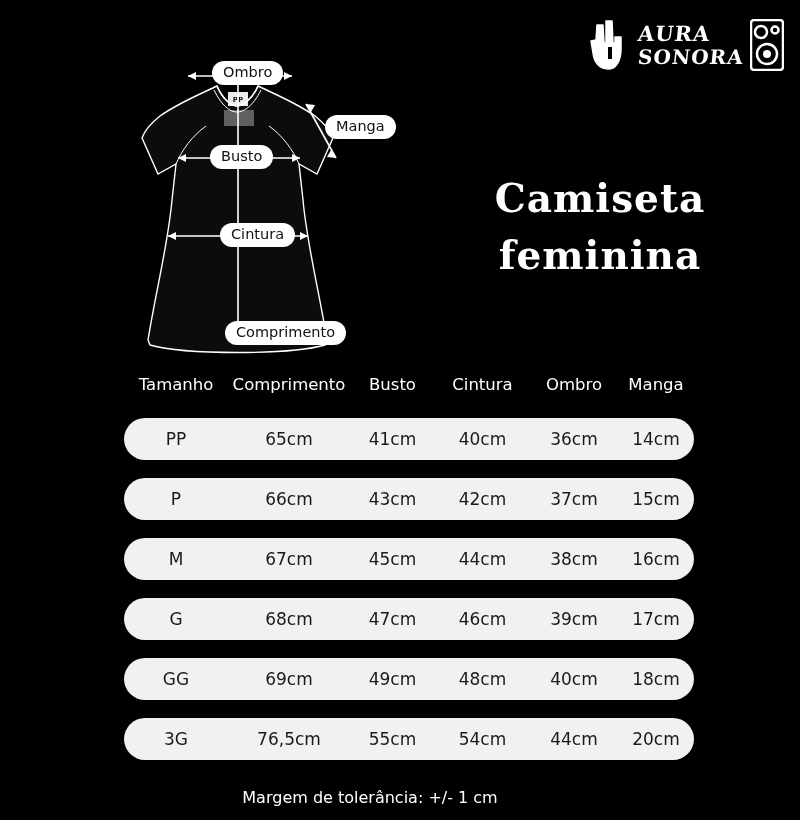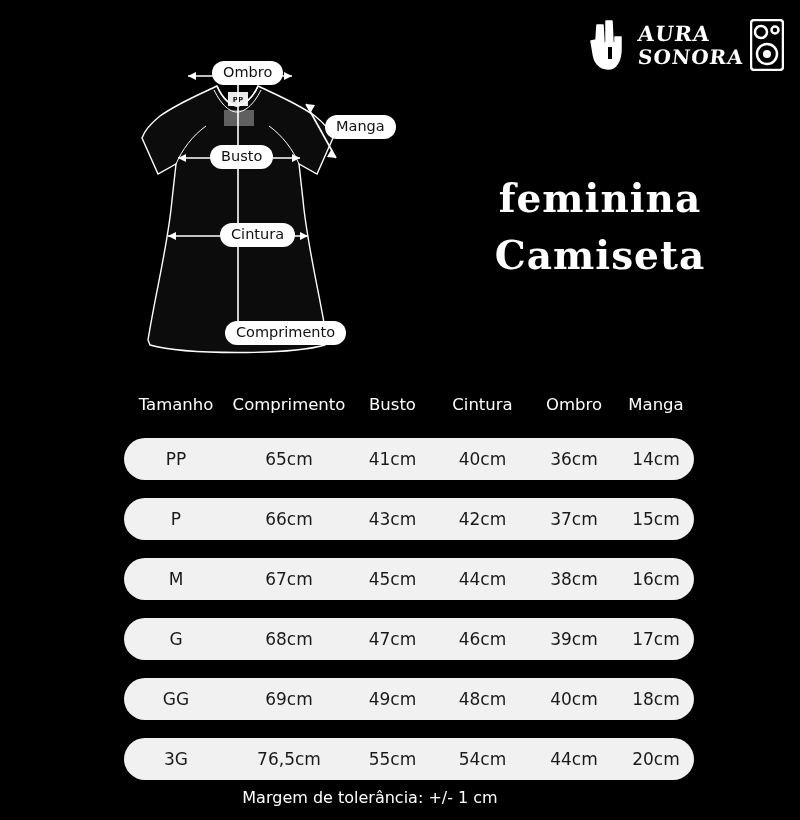--- a/index.html
+++ b/index.html
@@ -94,21 +94,21 @@
     font-size: 39px;
     line-height: 1.45;
     letter-spacing: 1px;
     color: #ffffff;
   }
 
   
   .table {
     position: absolute;
     left: 124px;
-    top: 388px;
+    top: 368px;
     width: 570px;
   }
   .thead {
     display: flex;
     align-items: center;
     height: 32px;
     font-size: 16.5px;
     color: #ffffff;
   }
   .row {
@@ -207,22 +207,22 @@
   </svg>
 
   <div class="dim-label" id="label-ombro">Ombro</div>
   <div class="dim-label" id="label-manga">Manga</div>
   <div class="dim-label" id="label-busto">Busto</div>
   <div class="dim-label" id="label-cintura">Cintura</div>
   <div class="dim-label" id="label-comprimento">Comprimento</div>
 </div>
 
 <div class="title">
+  <div>Camiseta</div>
   <div>feminina</div>
-  <div>Camiseta</div>
 </div>
 
 <div class="table">
   <div class="thead">
     <div class="cell c0">Tamanho</div>
     <div class="cell c1">Comprimento</div>
     <div class="cell c2">Busto</div>
     <div class="cell c3">Cintura</div>
     <div class="cell c4">Ombro</div>
     <div class="cell c5">Manga</div>

